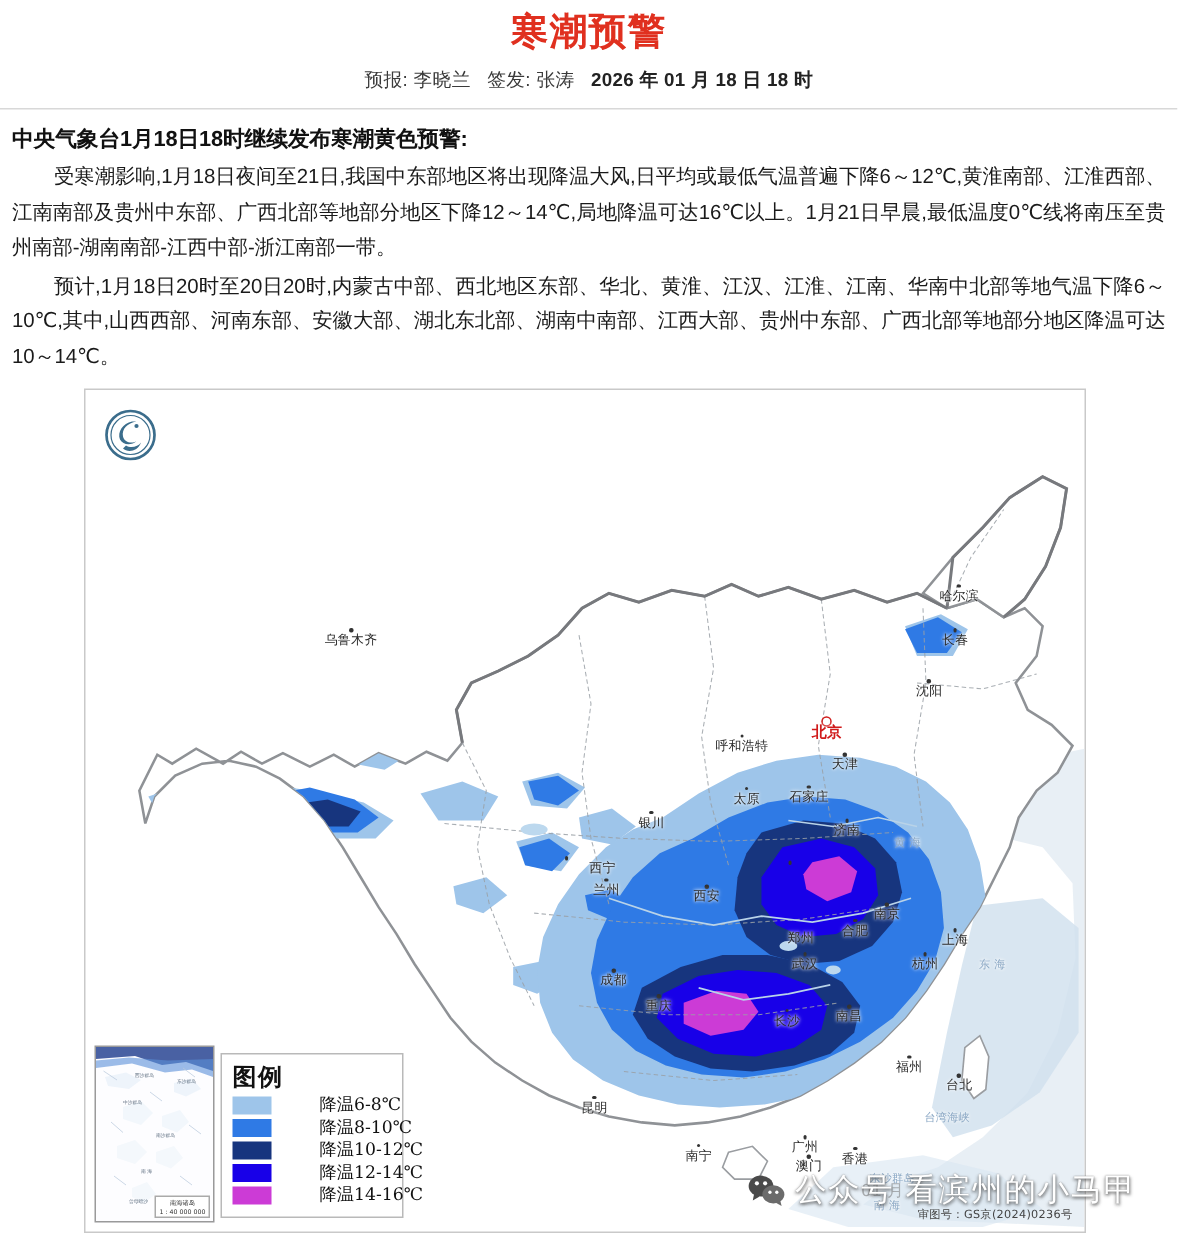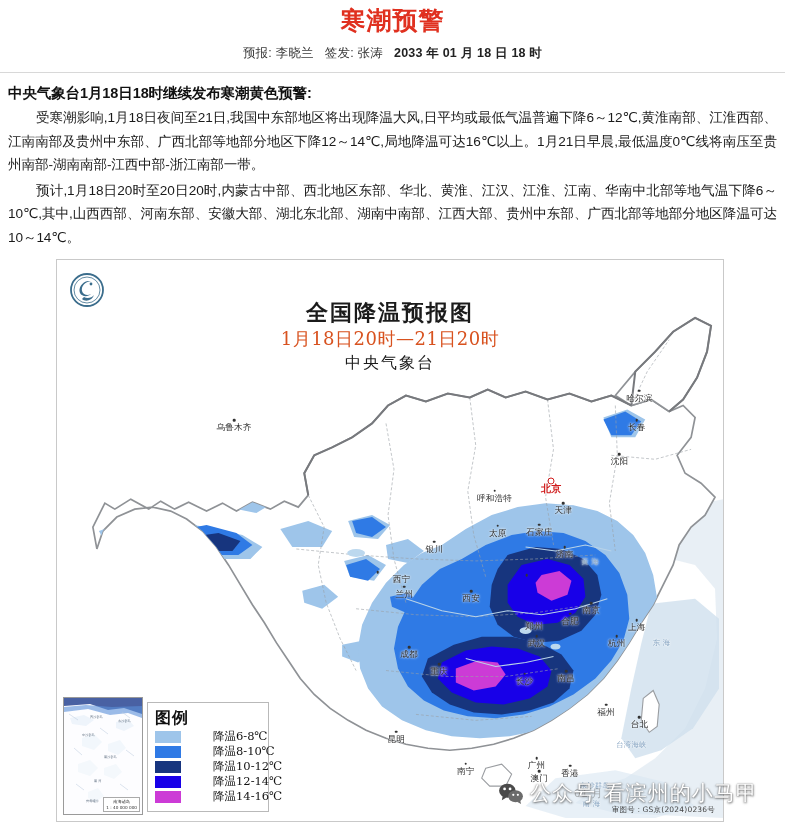--- a/index.html
+++ b/index.html
@@ -262,21 +262,21 @@
 
 <div class="doc-header">
   <div class="alert-title">寒潮预警</div>
   <div class="byline">
     <span>预报:</span>
     <span>李晓兰</span>
     &nbsp;
     <span>签发:</span>
     <span>张涛</span>
     &nbsp;
-    <span class="bold-date">2033 年 01 月 18 日 18 时</span>
+    <span class="bold-date">2026 年 01 月 18 日 18 时</span>
   </div>
 </div>
 <hr class="hr-rule">
 
 <div class="body-wrap">
   <div class="lead-line">中央气象台1月18日18时继续发布寒潮黄色预警:</div>
   <p class="para">受寒潮影响,1月18日夜间至21日,我国中东部地区将出现降温大风,日平均或最低气温普遍下降6～12℃,黄淮南部、江淮西部、江南南部及贵州中东部、广西北部等地部分地区下降12～14℃,局地降温可达16℃以上。1月21日早晨,最低温度0℃线将南压至贵州南部-湖南南部-江西中部-浙江南部一带。</p>
   <p class="para">预计,1月18日20时至20日20时,内蒙古中部、西北地区东部、华北、黄淮、江汉、江淮、江南、华南中北部等地气温下降6～10℃,其中,山西西部、河南东部、安徽大部、湖北东北部、湖南中南部、江西大部、贵州中东部、广西北部等地部分地区降温可达10～14℃。</p>
 </div>
 
@@ -442,25 +442,20 @@
 
   <svg class="cma-logo" viewBox="0 0 40 40">
     <circle cx="20" cy="20" r="16" fill="none" stroke="#3b6d8c" stroke-width="1.8"></circle>
     <circle cx="20" cy="20" r="13" fill="none" stroke="#3b6d8c" stroke-width="0.8"></circle>
     <path d="M24,11 C18,12 14,16 15,21 C16,25 21,26 24,24 C21,27 15,27 13,23
              C11,18 15,12 21,11 Z" fill="#3b6d8c"></path>
     <path d="M17,27 C20,29 25,28 27,25 C25,31 18,32 15,29 Z" fill="#3b6d8c"></path>
     <circle cx="24" cy="14" r="1.4" fill="#3b6d8c"></circle>
   </svg>
 
-  <div class="map-titles">
-    <div class="map-title-main">全国降温预报图</div>
-    <div class="map-title-sub">1月18日20时—21日20时</div>
-    <div class="map-title-org">中央气象台</div>
-  </div>
 
   <div id="city-layer" style="position:absolute;left:0;top:0;right:0;bottom:0;pointer-events:none;">
       <div class="city-dot" style="left: 177.02px; top: 160.455px;"></div>
       <div class="city-label" style="left: 177.02px; top: 163.455px;">乌鲁木齐</div>
       <div class="city-dot" style="left: 181.696px; top: 464.475px;"></div>
       <div class="city-label" style="left: 181.696px; top: 467.475px;">拉萨</div>
       <div class="city-dot" style="left: 320.64px; top: 312.465px;"></div>
       <div class="city-label" style="left: 320.64px; top: 315.465px; padding-left: 48px;">西宁</div>
       <div class="city-dot" style="left: 347.36px; top: 326.54px;"></div>
       <div class="city-label" style="left: 347.36px; top: 329.54px;">兰州</div>
@@ -513,21 +508,21 @@
       <div class="city-dot" style="left: 482.296px; top: 511.204px;"></div>
       <div class="city-label" style="left: 482.296px; top: 514.204px;">澳门</div>
       <div class="city-dot" style="left: 513.024px; top: 505.574px;"></div>
       <div class="city-label" style="left: 513.024px; top: 508.574px;">香港</div>
       <div class="city-dot" style="left: 582.496px; top: 130.616px;"></div>
       <div class="city-label" style="left: 582.496px; top: 133.616px;">哈尔滨</div>
       <div class="city-dot" style="left: 579.824px; top: 160.455px;"></div>
       <div class="city-label" style="left: 579.824px; top: 163.455px;">长春</div>
       <div class="city-dot" style="left: 562.456px; top: 194.235px;"></div>
       <div class="city-label" style="left: 562.456px; top: 197.235px;">沈阳</div>
-      <div class="city-label sea" style="left: 533px; top: 297.264px;">黄 海</div>
+      <div class="city-label sea" style="left: 548px; top: 297.264px;">黄 海</div>
       <div class="city-label sea" style="left: 604.54px; top: 378.336px;">东 海</div>
       <div class="city-label sea" style="left: 574.48px; top: 479.676px;">台湾海峡</div>
       <div class="city-label sea" style="left: 534.4px; top: 539.354px;">南 海</div>
       <div class="city-label sea" style="left: 537.74px; top: 520.775px;">东沙群岛</div>
     </div>
 
   <div class="legend-box">
     <div class="legend-heading">图例</div>
     <div id="legend-rows">
         <div class="legend-row">

